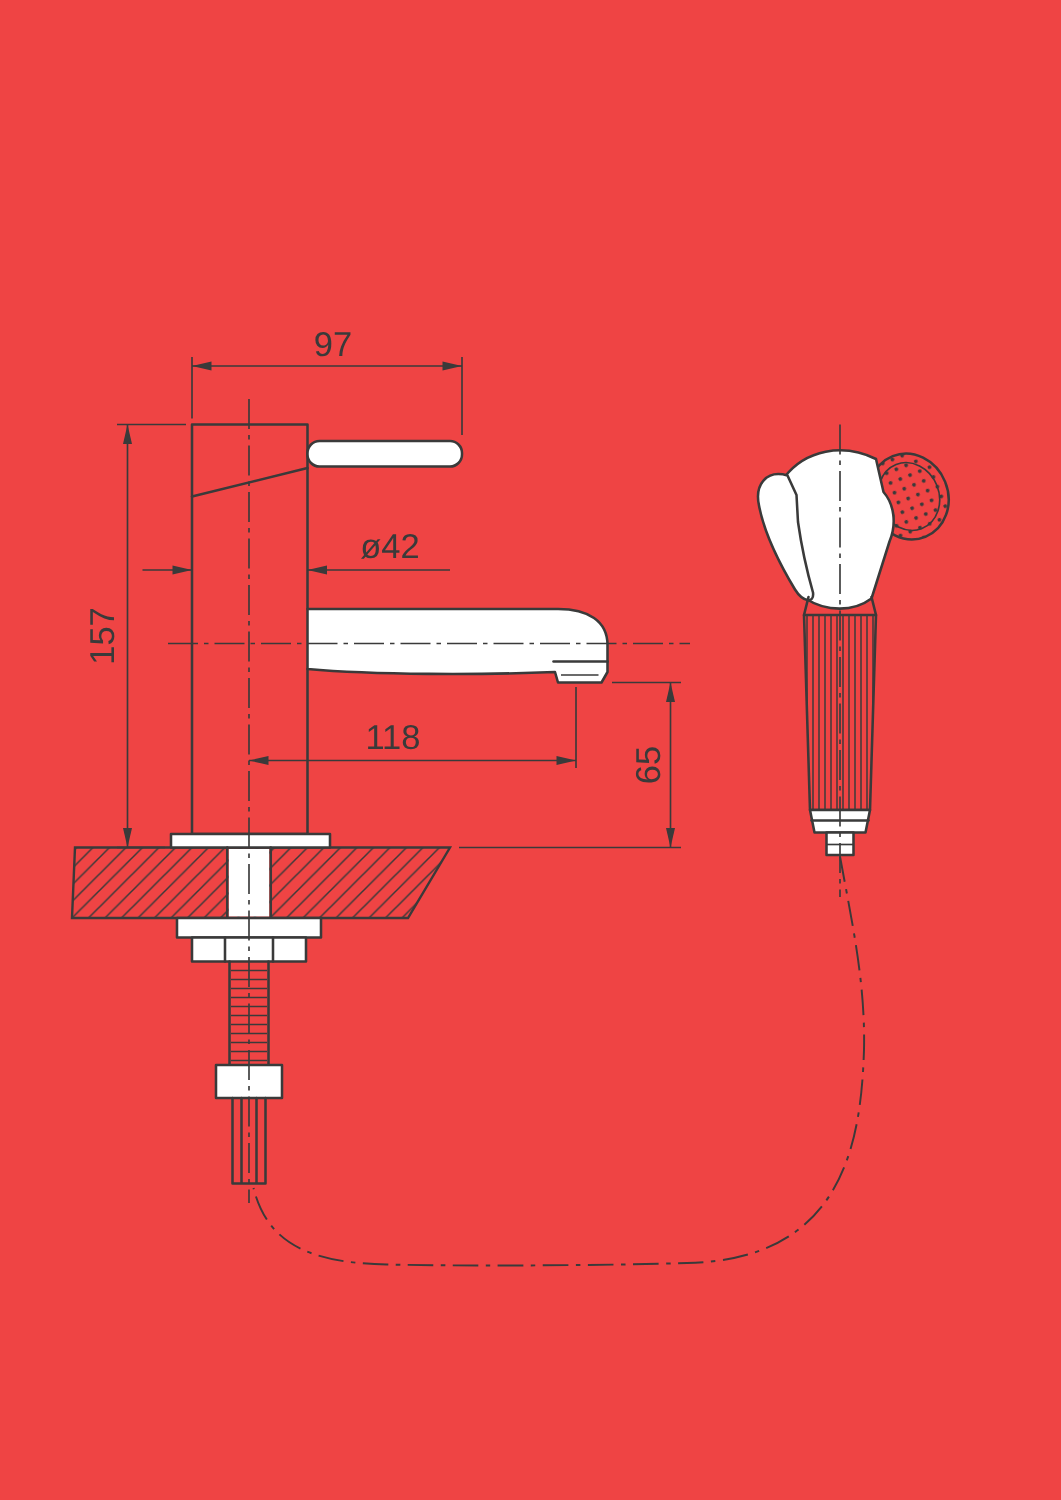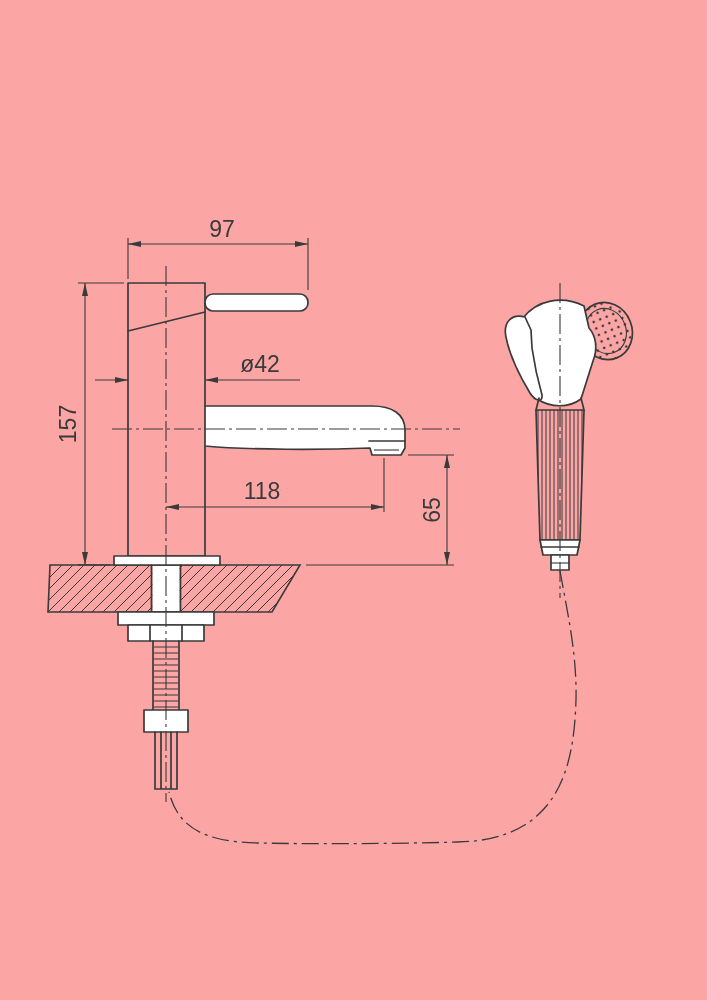--- a/index.html
+++ b/index.html
@@ -4,21 +4,21 @@
 <style>
   html, body {
     margin: 0;
     padding: 0;
     background: #ffffff;
     font-family: "Liberation Sans", sans-serif;
   }
   .page {
     width: 707px;
     height: 1000px;
-    background: #fca5a5;
+    background: #ef4444;
     position: relative;
     overflow: hidden;
   }
   svg { display: block; }
   .obj   { stroke: #3a3a3a; stroke-width: 1.7; fill: none; stroke-linejoin: round; stroke-linecap: round; }
   .objf  { stroke: #3a3a3a; stroke-width: 1.7; fill: #ffffff; stroke-linejoin: round; }
   .thin  { stroke: #3a3a3a; stroke-width: 1.1; fill: none; }
   .cl    { stroke: #3a3a3a; stroke-width: 1.1; fill: none; stroke-dasharray: 20 4 3 4; }
   .hose  { stroke: #3a3a3a; stroke-width: 1.3; fill: none; stroke-dasharray: 17 5 3 5; }
   .arw   { fill: #3a3a3a; stroke: none; }

